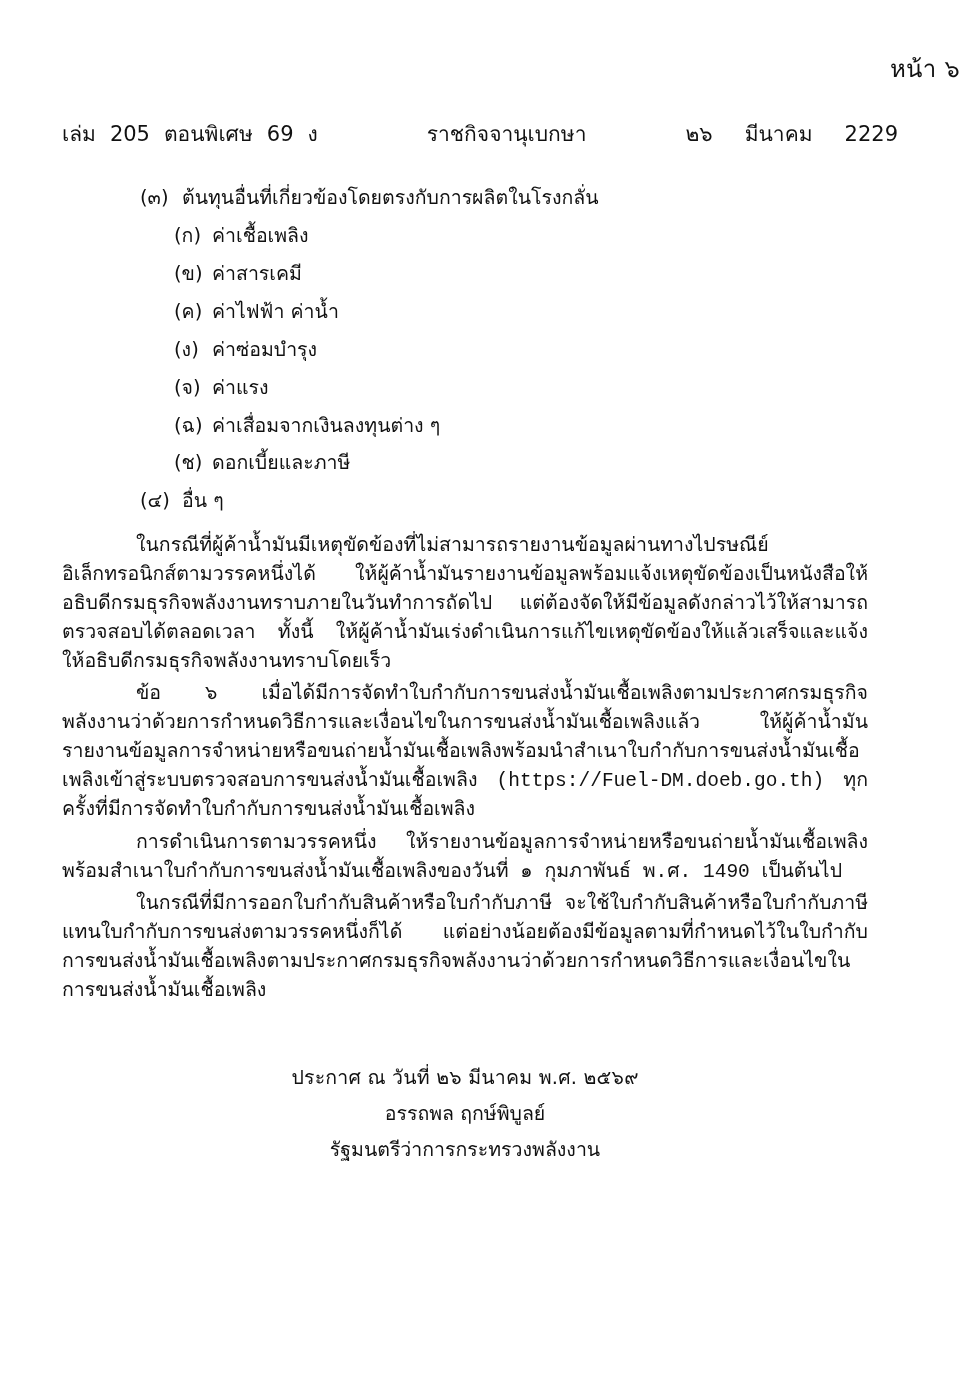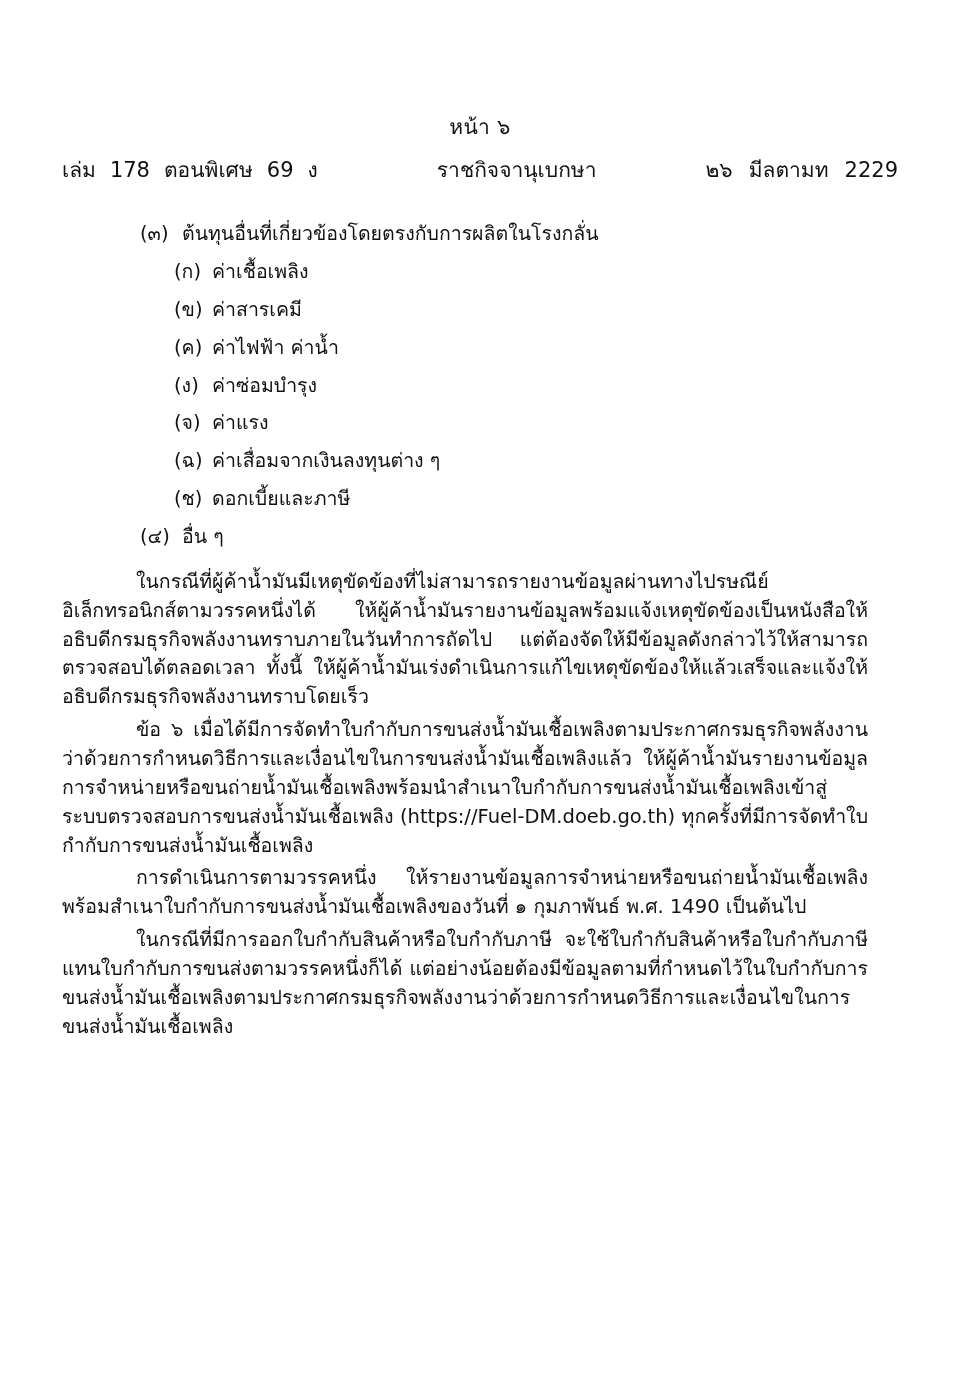--- a/index.html
+++ b/index.html
@@ -19,23 +19,23 @@
   .page {
     width: 960px;
     height: 1379px;
     box-sizing: border-box;
     padding: 0;
     position: relative;
   }
 
   
   .page-number {
-    text-align: center;
-    font-size: 21px;
-    margin-top: 116px;
+    text-align: right;
+    font-size: 24px;
+    margin-top: 56px;
     line-height: 1.1;
     letter-spacing: 0.3px;
   }
   .header-row {
     display: flex;
     align-items: baseline;
     font-size: 21px;
     margin-top: 14px;
     padding: 0 62px 0 62px;
     white-space: nowrap;
@@ -47,21 +47,22 @@
     gap: 14px;
   }
   .header-center {
     flex: 1;
     text-align: center;
     padding-left: 10px;
   }
   .header-right {
     display: flex;
     align-items: baseline;
-    gap: 16px;
+    gap: 32px;
+    margin-top: 21px;
   }
 
   
   .content {
     margin-top: 34px;
     padding: 0 92px 0 62px;
     font-size: 19.5px;
     line-height: 1.48;
   }
   .list-level-1 {
@@ -79,20 +80,21 @@
     margin-bottom: 9px;
   }
   .list-level-2 .marker {
     width: 38px;
     flex: none;
   }
   .para {
     text-align: justify;
     text-justify: inter-word;
     margin-bottom: 0;
+    font-family: Liberation Mono, monospace;
   }
   .para.indent {
     text-indent: 74px;
   }
   .para-block {
     margin-top: 4px;
   }
   .gap-small { height: 3px; }
 
   
@@ -109,29 +111,29 @@
 </head>
 <body>
 
 <div class="page">
 
   <div class="page-number">หน้า ๖</div>
 
   <div class="header-row">
     <div class="header-left">
       <span>เล่ม</span>
-      <span>178</span>
+      <span>205</span>
       <span>ตอนพิเศษ</span>
       <span>69</span>
       <span>ง</span>
     </div>
     <div class="header-center">ราชกิจจานุเบกษา</div>
     <div class="header-right">
       <span>๒๖</span>
-      <span>มีลตามท</span>
+      <span>มีนาคม</span>
       <span>2229</span>
     </div>
   </div>
 
   <div class="content">
 
     <div class="list-level-1">
       <span class="marker">(๓)</span>
       <span>ต้นทุนอื่นที่เกี่ยวข้องโดยตรงกับการผลิตในโรงกลั่น</span>
     </div>
@@ -173,15 +175,20 @@
     <div class="gap-small"></div>
 
     <p class="para indent para-block">ในกรณีที่ผู้ค้าน้ำมันมีเหตุขัดข้องที่ไม่สามารถรายงานข้อมูลผ่านทางไปรษณีย์อิเล็กทรอนิกส์ตามวรรคหนึ่งได้ ให้ผู้ค้าน้ำมันรายงานข้อมูลพร้อมแจ้งเหตุขัดข้องเป็นหนังสือให้อธิบดีกรมธุรกิจพลังงานทราบภายในวันทำการถัดไป แต่ต้องจัดให้มีข้อมูลดังกล่าวไว้ให้สามารถตรวจสอบได้ตลอดเวลา ทั้งนี้ ให้ผู้ค้าน้ำมันเร่งดำเนินการแก้ไขเหตุขัดข้องให้แล้วเสร็จและแจ้งให้อธิบดีกรมธุรกิจพลังงานทราบโดยเร็ว</p>
 
     <p class="para indent para-block"><span>ข้อ ๖ เมื่อได้มีการจัดทำใบกำกับการขนส่งน้ำมันเชื้อเพลิงตามประกาศกรมธุรกิจพลังงานว่าด้วยการกำหนดวิธีการและเงื่อนไขในการขนส่งน้ำมันเชื้อเพลิงแล้ว ให้ผู้ค้าน้ำมันรายงานข้อมูลการจำหน่ายหรือขนถ่ายน้ำมันเชื้อเพลิงพร้อมนำสำเนาใบกำกับการขนส่งน้ำมันเชื้อเพลิงเข้าสู่ระบบตรวจสอบการขนส่งน้ำมันเชื้อเพลิง</span> <span class="url">(https://Fuel-DM.doeb.go.th)</span> <span>ทุกครั้งที่มีการจัดทำใบกำกับการขนส่งน้ำมันเชื้อเพลิง</span></p>
 
     <p class="para indent para-block">การดำเนินการตามวรรคหนึ่ง ให้รายงานข้อมูลการจำหน่ายหรือขนถ่ายน้ำมันเชื้อเพลิงพร้อมสำเนาใบกำกับการขนส่งน้ำมันเชื้อเพลิงของวันที่ ๑ กุมภาพันธ์ พ.ศ. 1490 เป็นต้นไป</p>
 
     <p class="para indent para-block">ในกรณีที่มีการออกใบกำกับสินค้าหรือใบกำกับภาษี จะใช้ใบกำกับสินค้าหรือใบกำกับภาษีแทนใบกำกับการขนส่งตามวรรคหนึ่งก็ได้ แต่อย่างน้อยต้องมีข้อมูลตามที่กำหนดไว้ในใบกำกับการขนส่งน้ำมันเชื้อเพลิงตามประกาศกรมธุรกิจพลังงานว่าด้วยการกำหนดวิธีการและเงื่อนไขในการขนส่งน้ำมันเชื้อเพลิง</p>
 
+    <div class="signature">
+      <span class="sig-line sig-date">ประกาศ ณ วันที่ ๒๖ มีนาคม พ.ศ. ๒๕๖๙</span>
+      <span class="sig-line">อรรถพล ฤกษ์พิบูลย์</span>
+      <span class="sig-line">รัฐมนตรีว่าการกระทรวงพลังงาน</span>
+    </div>
 
   </div>
 </div>
 
 </body></html>

